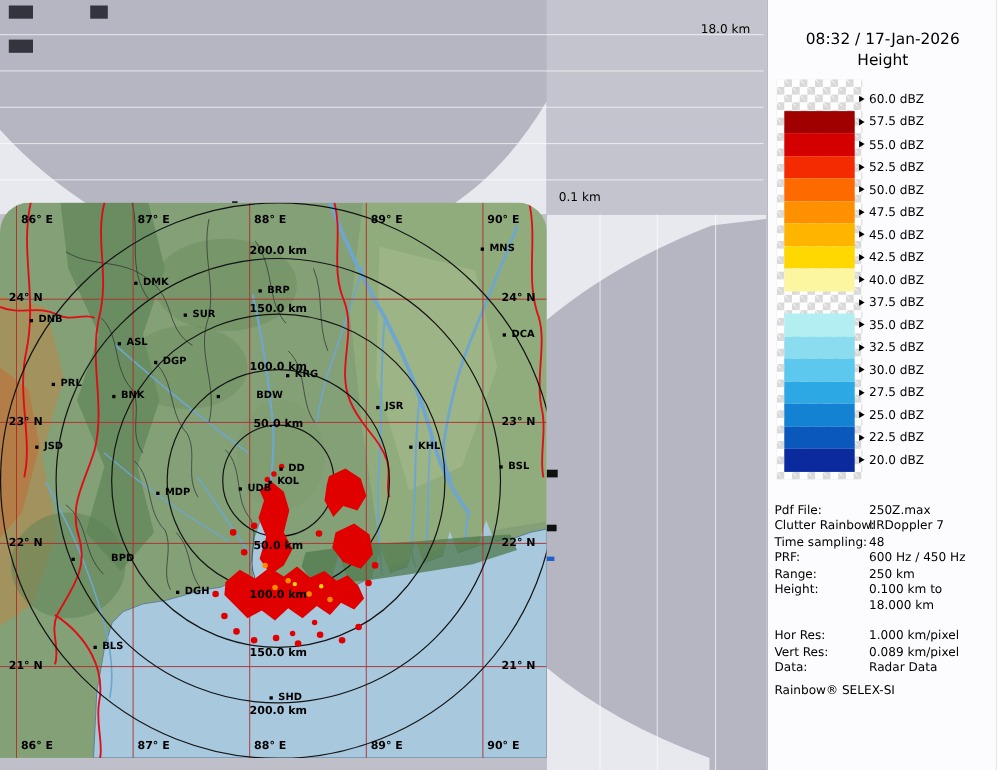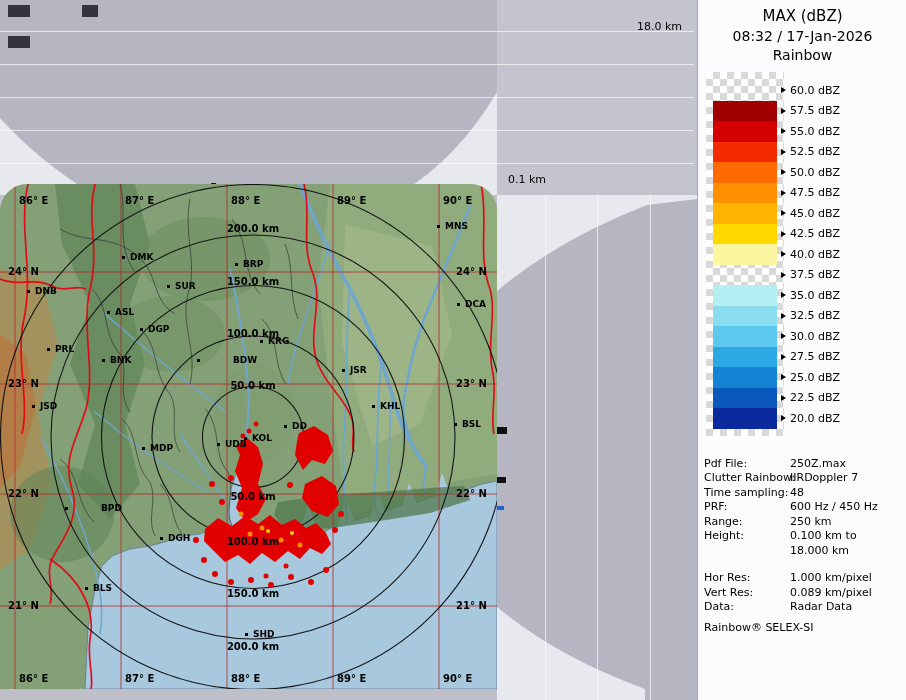--- a/index.html
+++ b/index.html
@@ -245,35 +245,34 @@
         <div class="city" style="left: 115px; top: 123px;">ASL</div>
         <div class="city" style="left: 148px; top: 140px;">DGP</div>
         <div class="city" style="left: 268px; top: 152px;">KRG</div>
         <div class="city" style="left: 55px; top: 160px;">PRL</div>
         <div class="city" style="left: 110px; top: 171px;">BNK</div>
         <div class="city" style="left: 205px; top: 171px; padding-left: 28px;">BDW</div>
         <div class="city" style="left: 350px; top: 181px;">JSR</div>
         <div class="city" style="left: 40px; top: 217px;">JSD</div>
         <div class="city" style="left: 380px; top: 217px;">KHL</div>
         <div class="city" style="left: 462px; top: 235px;">BSL</div>
-        <div class="city" style="left: 262px; top: 237px; margin-left: 30px;">DD</div>
+        <div class="city" style="left: 262px; top: 237px;">DD</div>
         <div class="city" style="left: 252px; top: 249px;">KOL</div>
         <div class="city" style="left: 225px; top: 255px;">UDB</div>
         <div class="city" style="left: 150px; top: 259px;">MDP</div>
         <div class="city" style="left: 73px; top: 319px; padding-left: 28px;">BPD</div>
         <div class="city" style="left: 168px; top: 349px;">DGH</div>
         <div class="city" style="left: 93px; top: 363px; margin-top: 36px;">BLS</div>
         <div class="city" style="left: 253px; top: 445px;">SHD</div>
       </div>
   </div>
 
   <div class="legend">
-    <div class="lg-title">MAX (dBZ)</div>
     <div class="lg-dt">08:32 / 17-Jan-2026</div>
-    <div class="lg-st">Rainbow</div>
+    <div class="lg-st">Height</div>
     <div class="checker"></div>
     <div id="colorbar">
         <div class="lg-swatch" style="background: transparent;"></div>
         <div class="lg-swatch" style="background: rgb(160, 0, 0);"></div>
         <div class="lg-swatch" style="background: rgb(212, 0, 0);"></div>
         <div class="lg-swatch" style="background: rgb(244, 42, 0);"></div>
         <div class="lg-swatch" style="background: rgb(255, 106, 0);"></div>
         <div class="lg-swatch" style="background: rgb(255, 144, 0);"></div>
         <div class="lg-swatch" style="background: rgb(255, 180, 0);"></div>
         <div class="lg-swatch" style="background: rgb(255, 216, 0);"></div>

